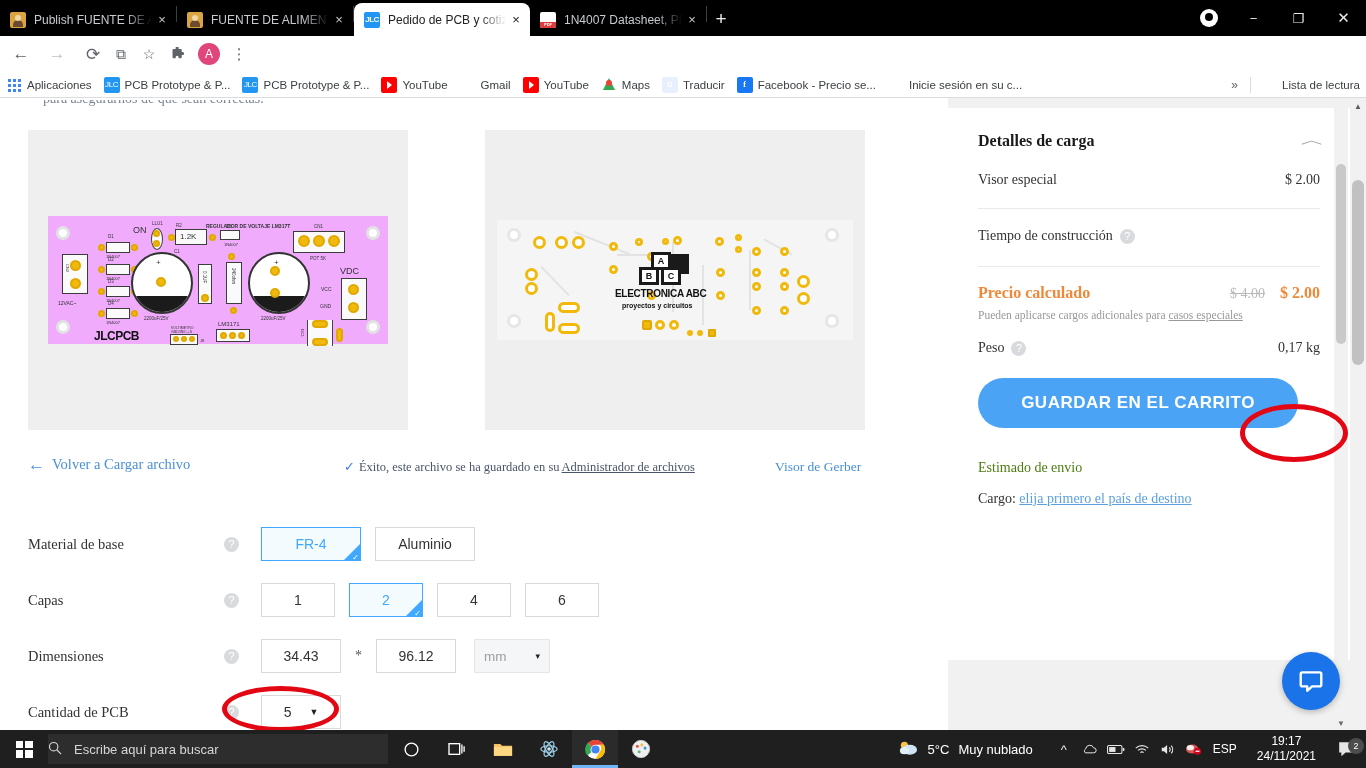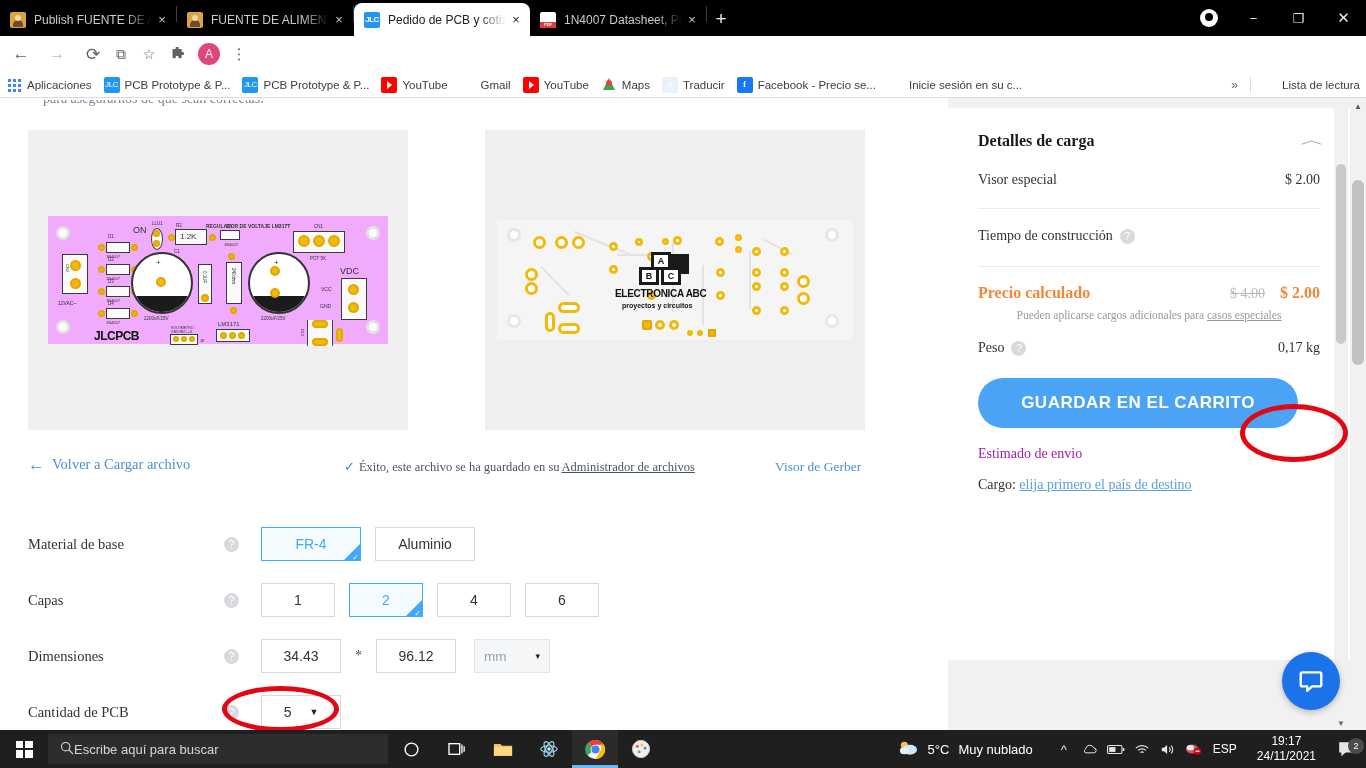--- a/index.html
+++ b/index.html
@@ -254,31 +254,31 @@
   .wrapword { width: 52px; font-size: 14px; color:#333; line-height: 20px; word-break: break-all; }
   .wrapprice { position: absolute; right: 0; top: 0; font-size: 14px; color:#333; }
   .lead { position:absolute; left: 55px; bottom: 0; display:flex; align-items:center; gap:9px; }
   .bluedot { width: 13px; height: 13px; border-radius:50%; background:#2f8ced; }
   .lead-text { font-size: 14px; color:#333; }
   .price-row { display:flex; align-items:baseline; justify-content:space-between; margin-top: 17px; }
   .price-label { font-size: 16px; font-weight: bold; color:#f0883a; }
   .price-vals { display:flex; align-items:baseline; gap: 15px; }
   .price-old { font-size: 14px; color:#b9b9b9; text-decoration: line-through; }
   .price-new { font-size: 16px; font-weight: bold; color:#f0883a; }
-  .fineprint { font-size: 11.5px; color:#999; margin-top: 7px; text-align: center; }
+  .fineprint { font-size: 11.5px; color:#999; margin-top: 7px; }
   .fineprint a { color:#999; text-decoration: underline; }
   .weight-row { display:flex; align-items:center; justify-content:space-between; margin-top: 19px;
                 font-size: 14px; color:#333; }
   .cartbtn {
     margin-top: 22px; height: 50px; width: 320px; border-radius: 25px; background:#4ba3f5;
     color:#fff; font-size: 17px; font-weight: bold; letter-spacing: 0.5px;
     display:flex; align-items:center; justify-content:center;
     font-family:"Liberation Sans",sans-serif;
   }
-  .ship-title { font-size: 14px; color:#a21caf; margin-top: 18px; }
+  .ship-title { font-size: 14px; color:#4d7c0f; margin-top: 32px; }
   .ship-row { font-size: 14px; color:#333; margin-top: 15px; }
   .ship-row a { color:#5a9fe0; }
 
   
   .chatbtn {
     position:absolute; left: 1282px; top: 652px; width: 58px; height: 58px; border-radius:50%;
     background:#1a73e8; display:flex; align-items:center; justify-content:center;
     box-shadow: 0 2px 6px rgba(0,0,0,.25);
   }
 
@@ -296,21 +296,21 @@
   .taskbar {
     position:absolute; left:0; top:730px; width:1366px; height:38px; background:#1f1f1f;
     display:flex; align-items:center;
     font-family:"Liberation Sans", sans-serif;
   }
   .startbtn { width:48px; height:38px; display:flex; align-items:center; justify-content:center; }
   .winlogo { width:17px; height:17px; display:grid; grid-template-columns:1fr 1fr; grid-template-rows:1fr 1fr; gap:2px; }
   .winlogo i { background:#fff; display:block; }
   .searchbox {
     width: 340px; height: 30px; background:#2d2d2d; display:flex; align-items:center;
-    padding: 0 12px; color:#d6d6d6; font-size: 13px;
+    padding: 0 0; gap: 12px; color:#d6d6d6; font-size: 13px;
   }
   .tbtask { width:46px; height:38px; display:flex; align-items:center; justify-content:center; }
   .tbtask.running { box-shadow: inset 0 -3px 0 0 #6eb6f7; background:#2b2b2b; }
   .sysicon { width: 26px; display:flex; align-items:center; justify-content:center; color:#e6e6e6; font-size: 13px; }
   .weather { display:flex; align-items:center; gap:9px; color:#ffffff; font-size:13px; margin-left: auto; }
   .clock { color:#fff; font-size: 12px; line-height: 15px; text-align:center; margin: 0 12px 0 14px; }
   .notif { width: 38px; display:flex; align-items:center; justify-content:center; position:relative; }
   .notif-badge {
     position:absolute; right:2px; bottom:4px; width:16px; height:16px; border-radius:50%;
     background:#4c4c4c; color:#fff; font-size:9px; display:flex; align-items:center; justify-content:center;

